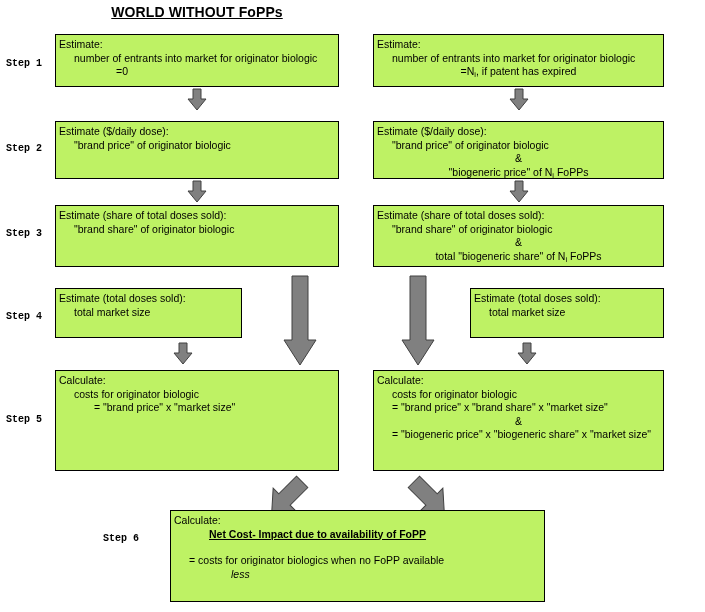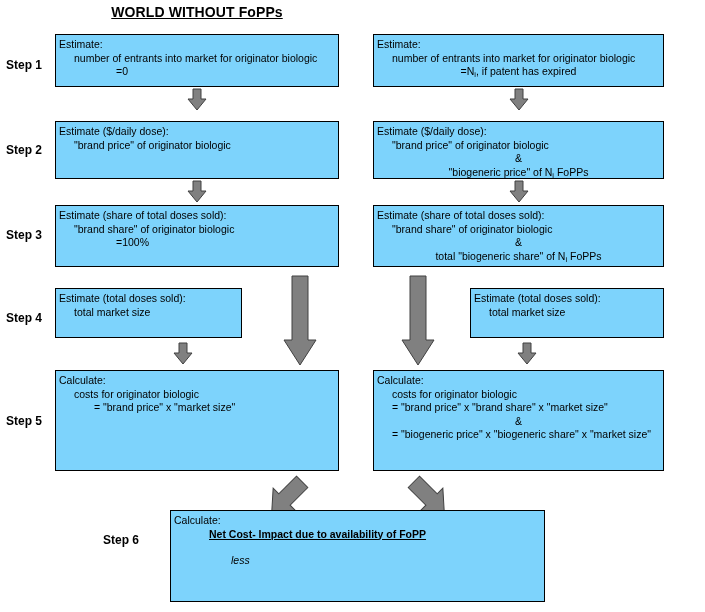--- a/index.html
+++ b/index.html
@@ -27,31 +27,31 @@
     font-weight: bold;
     text-decoration: underline;
     letter-spacing: 0.1px;
     text-align: center;
     white-space: nowrap;
   }
 
   
   .step-label {
     position: absolute;
-    font-size: 12px;
+    font-size: 10px;
     font-weight: bold;
     white-space: nowrap;
-    font-family: Liberation Sans, sans-serif;
+    font-family: Liberation Mono, monospace;
   }
 
   
   .box {
     position: absolute;
     border: 1.6px solid #000000;
-    background: #7dd3fc;
+    background: #bef264;
     box-sizing: border-box;
     font-size: 10.5px;
     line-height: 13.5px;
     overflow: hidden;
   }
   .box .ln {
     white-space: nowrap;
     display: block;
   }
   .ind0 { padding-left: 3px; }
@@ -150,21 +150,20 @@
   <div class="arrow-short" style="left:508px; top:181px;">
     <svg width="22" height="22" viewBox="0 0 22 22">
       <path d="M7,0 L15,0 L15,10 L20,10 L11,21 L2,10 L7,10 Z" fill="#808080" stroke="#404040" stroke-width="1"></path>
     </svg>
   </div>
 
   <div class="box" style="left:55px; top:205px; width:284px; height:62px;">
     <div class="box-inner">
       <span class="ln ind0">Estimate (share of total doses sold):</span>
       <span class="ln ind1">"brand share" of originator biologic</span>
-      <span class="ln ind3">=100%</span>
     </div>
   </div>
 
   <div class="box" style="left:373px; top:205px; width:291px; height:62px;">
     <div class="box-inner">
       <span class="ln ind0">Estimate  (share of total doses sold):</span>
       <span class="ln ind1">"brand share" of originator biologic</span>
       <span class="ln ctr">&amp;</span>
       <span class="ln ctr"><span>total "biogeneric share" of N</span><sub class="sb">i</sub><span> FoPPs</span></span>
     </div>
@@ -238,17 +237,18 @@
         <path d="M22,5 L38,5 L38,30 L46,30 L30,48 L14,30 L22,30 Z" fill="#808080" stroke="#404040" stroke-width="1"></path>
       </g>
     </svg>
   </div>
 
   <div class="box" style="left:170px; top:510px; width:375px; height:92px;">
     <div class="box-inner">
       <span class="ln ind0">Calculate:</span>
       <span class="ln ind2 udl" style="font-weight:bold;">Net Cost- Impact due to availability of FoPP</span>
       <span class="ln" style="height:13px;">&nbsp;</span>
+      <span class="ln ind1">= costs for originator biologics when no FoPP available</span>
       <span class="ln ind3 ital">less</span>
     </div>
   </div>
 
 </div>
 
 </body></html>

